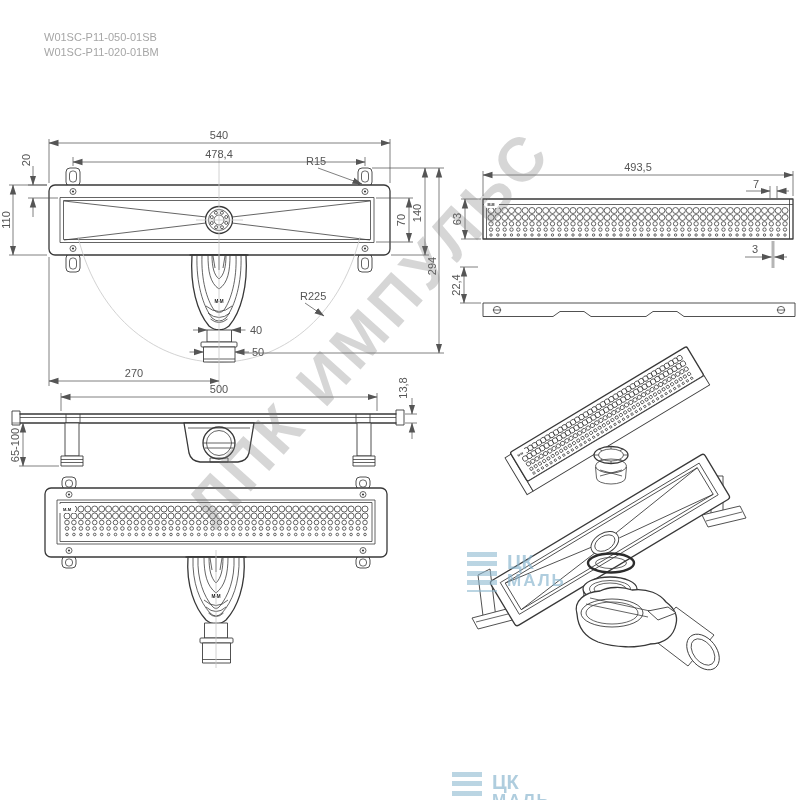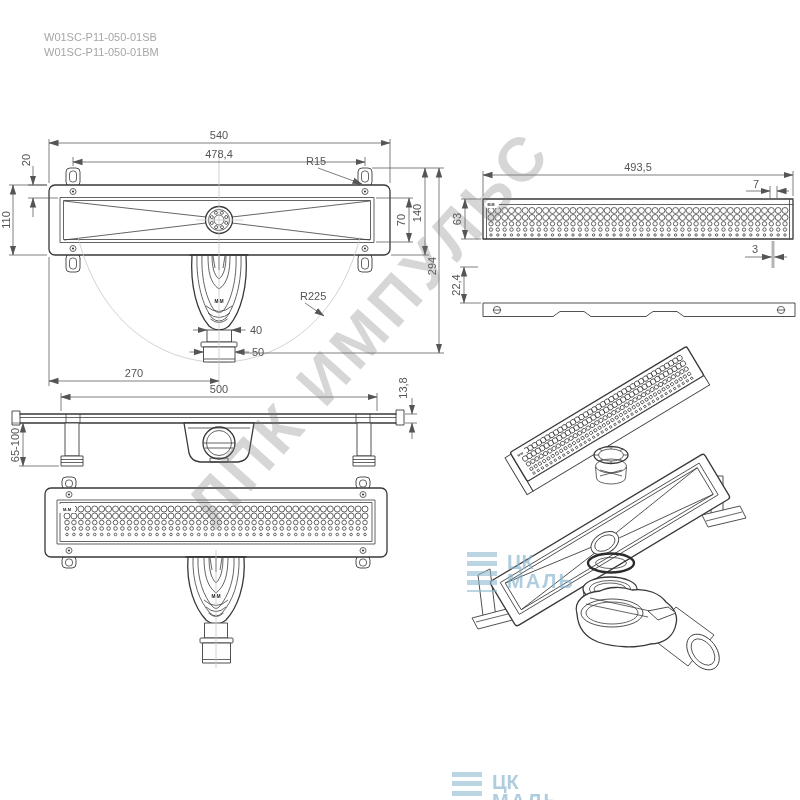--- a/index.html
+++ b/index.html
@@ -21,30 +21,30 @@
   .bm{font-weight:bold;fill:#222;font-family:"Liberation Sans",sans-serif;}
   .dot{fill:#3d3d3d;stroke:none;}
   
   #wm-diag{position:absolute;left:90px;top:292px;width:560px;height:74px;text-align:center;
      font-size:62px;font-weight:600;letter-spacing:5px;white-space:nowrap;
      color:rgba(120,120,120,0.30);transform:rotate(-48deg);pointer-events:none;}
   .wm-logo{position:absolute;display:flex;gap:10px;opacity:0.65;pointer-events:none;}
   .wm-stripes{width:30px;height:40px;
      background:repeating-linear-gradient(180deg,rgba(138,183,207,.9) 0 5px,rgba(255,255,255,0) 5px 9.5px);}
   .wm-t1{font-size:20px;font-weight:bold;color:#85b3cd;line-height:20px;}
-  .wm-t2{font-size:20px;font-weight:bold;color:#85b3cd;letter-spacing:2px;line-height:18px;}
+  .wm-t2{font-size:17px;font-weight:bold;color:#85b3cd;letter-spacing:2px;line-height:18px;}
 </style>
 </head>
 <body>
 
 <div id="canvas">
 
   <div id="codes">
     <div>W01SC-P11-050-01SB</div>
-    <div>W01SC-P11-050-01BM</div>
+    <div>W01SC-P11-020-01BM</div>
   </div>
 
   <svg width="800" height="800" viewBox="0 0 800 800">
     <defs>
       <marker id="ar" viewBox="0 0 10 8" refX="9.5" refY="4" markerWidth="10" markerHeight="8" markerUnits="userSpaceOnUse" orient="auto-start-reverse">
         <path d="M0,0.8 L10,4 L0,7.2 Z" fill="#555"></path>
       </marker>
     </defs>
 
     <g>

